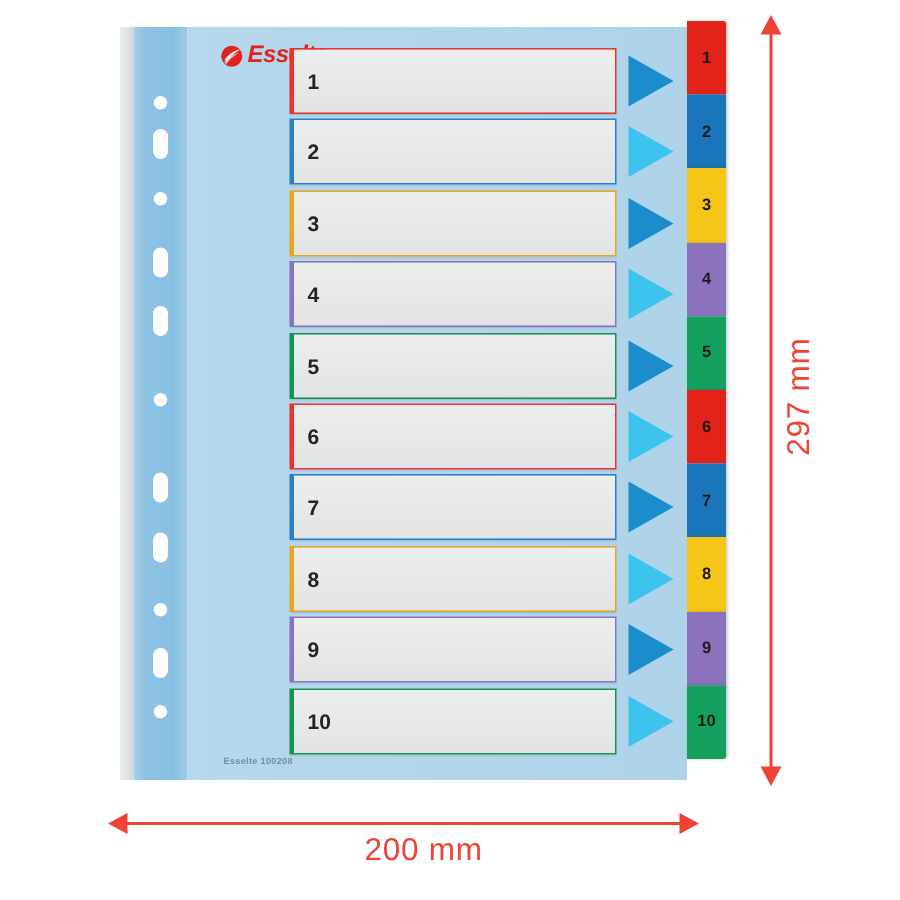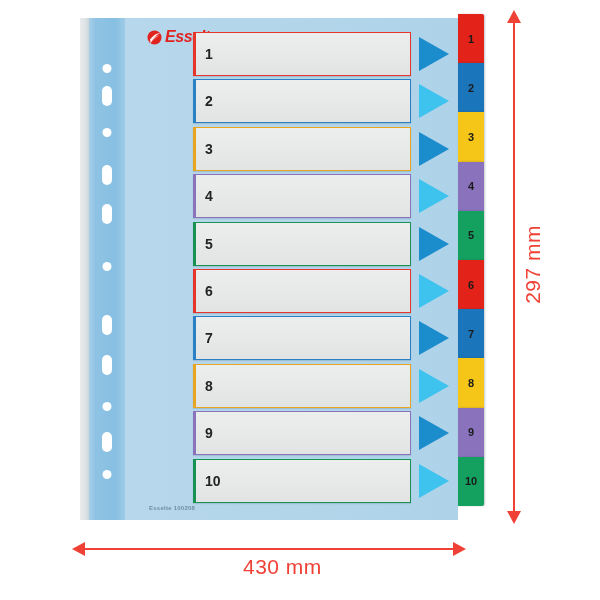--- a/index.html
+++ b/index.html
@@ -384,13 +384,13 @@
   </div>
 
 <div class="dim-line dim-v-line"></div>
 <div class="arrowhead ah-up"></div>
 <div class="arrowhead ah-down"></div>
 <div class="dim-label dim-label-height">297 mm</div>
 
 <div class="dim-line dim-h-line"></div>
 <div class="arrowhead ah-left"></div>
 <div class="arrowhead ah-right"></div>
-<div class="dim-label dim-label-width">430 mm</div>
+<div class="dim-label dim-label-width">200 mm</div>
 
 </body></html>

